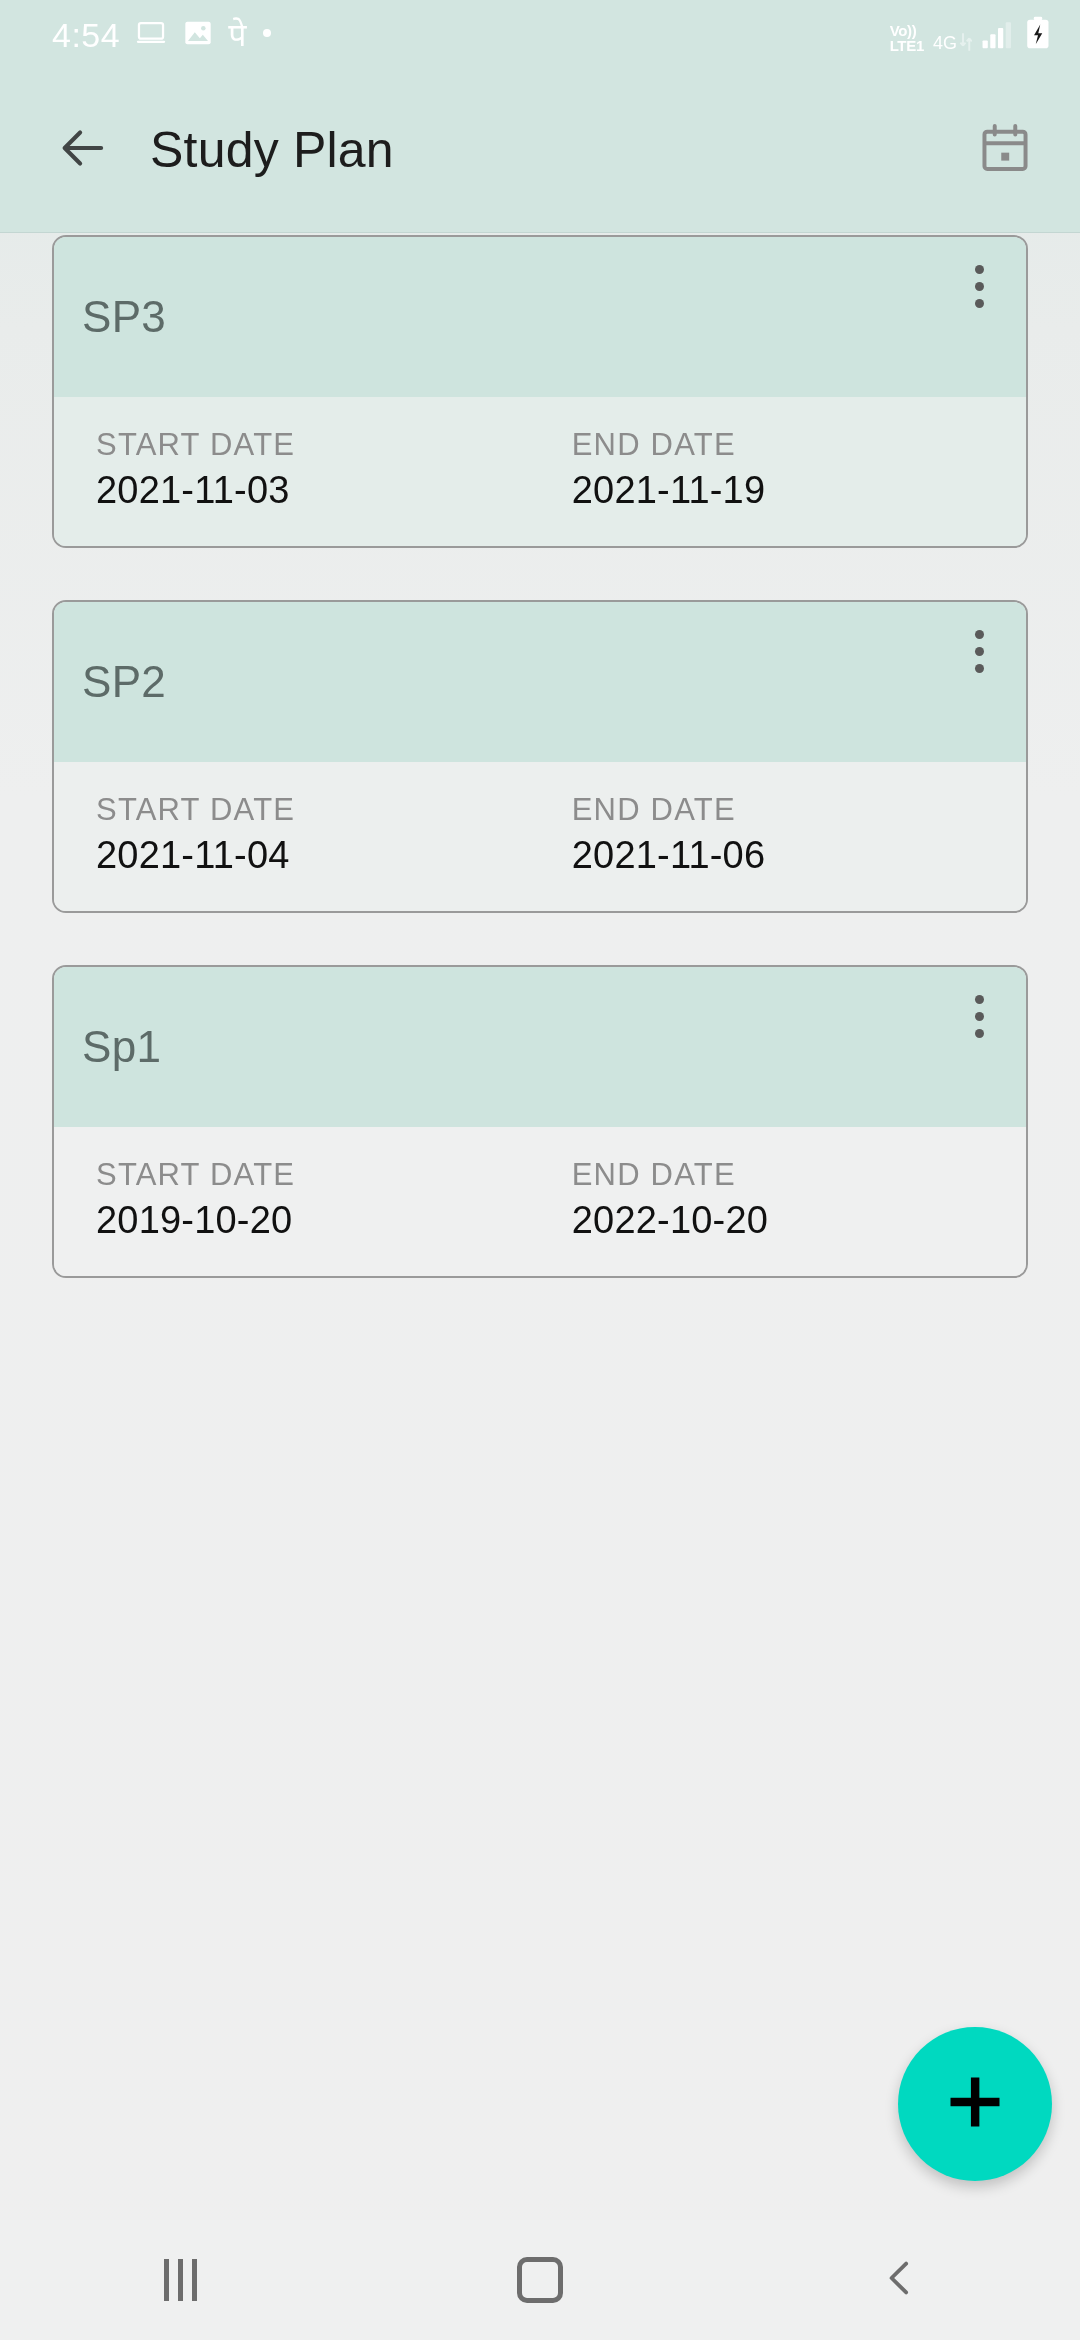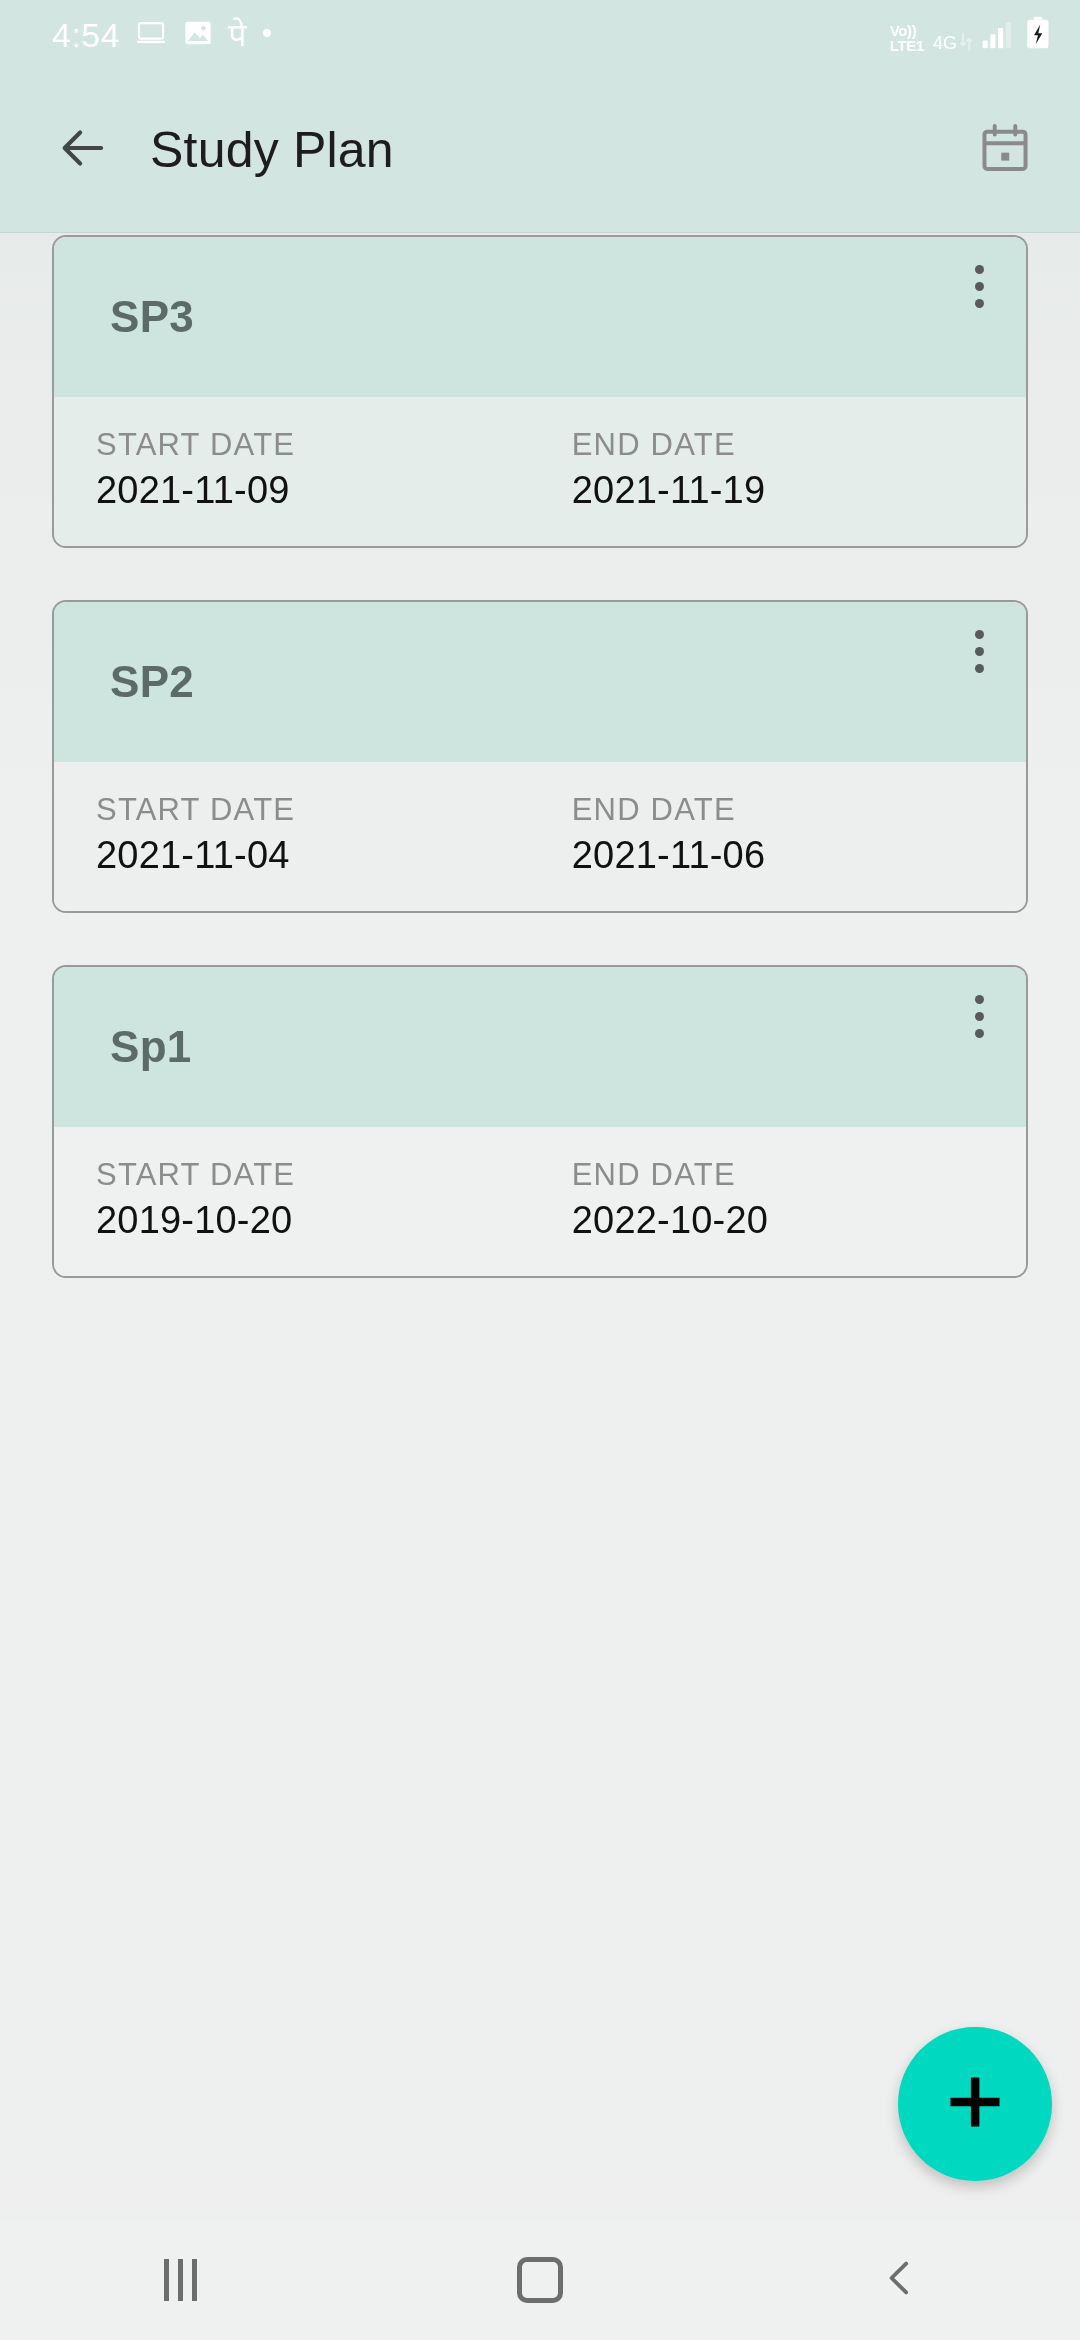--- a/index.html
+++ b/index.html
@@ -78,23 +78,22 @@
   .card-head {
     background:#cee4de;
     height:160px;
     position:relative;
     display:flex; align-items:center;
   }
   .card-title {
     font-size:44px;
     color:#5d6b68;
     padding-left:28px;
-    font-weight:700;
+    font-weight:400;
     letter-spacing:0.3px;
-    margin-left:28px;
   }
   .menu-btn {
     position:absolute; top:10px; right:16px;
     width:62px; height:78px;
     display:flex; flex-direction:column;
     align-items:center; justify-content:center;
     gap:8px;
     cursor:pointer;
   }
   .menu-dot { width:9px; height:9px; border-radius:50%; background:#5a5a5a; }
@@ -255,21 +254,21 @@
           <span style="display:flex;flex-direction:column;gap:8px;">
             <i class="menu-dot"></i>
               <i class="menu-dot"></i>
               <i class="menu-dot"></i>
           </span>
         </div>
       </div>
       <div class="card-body">
         <div class="date-col">
           <div class="date-label">START DATE</div>
-          <div class="date-value">2021-11-09</div>
+          <div class="date-value">2021-11-03</div>
         </div>
         <div class="date-col end">
           <div class="date-label">END DATE</div>
           <div class="date-value">2021-11-19</div>
         </div>
       </div>
     </div>
 
     <div class="card tinted2">
       <div class="card-head">

